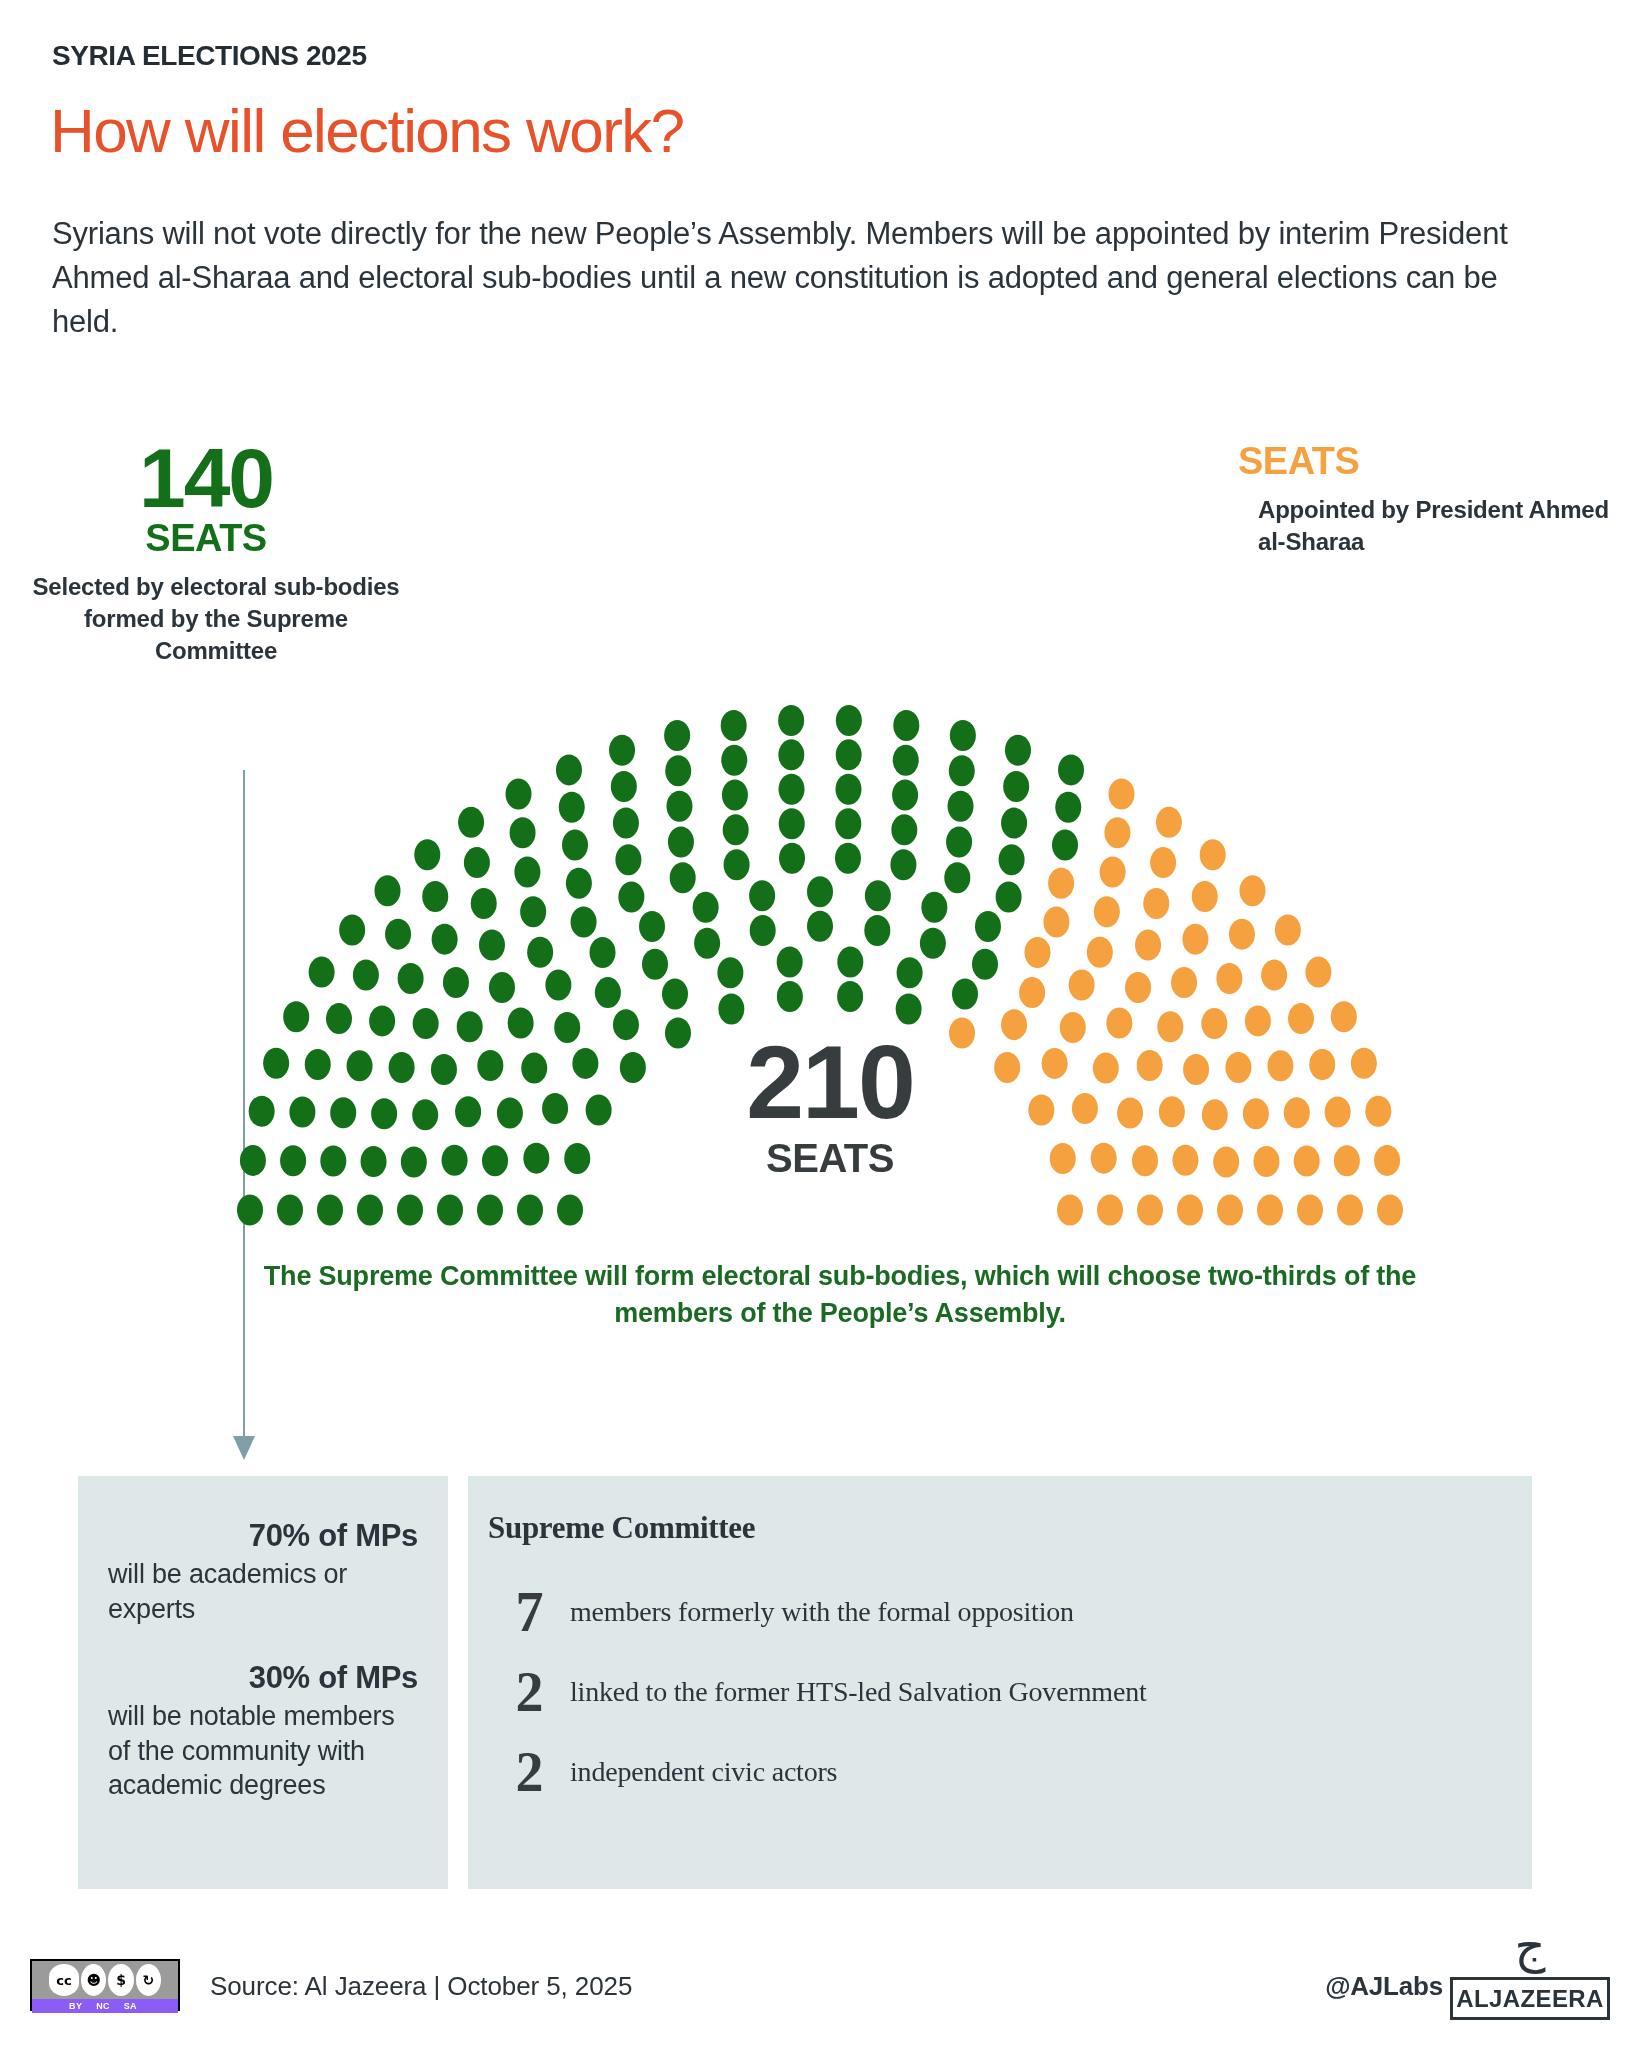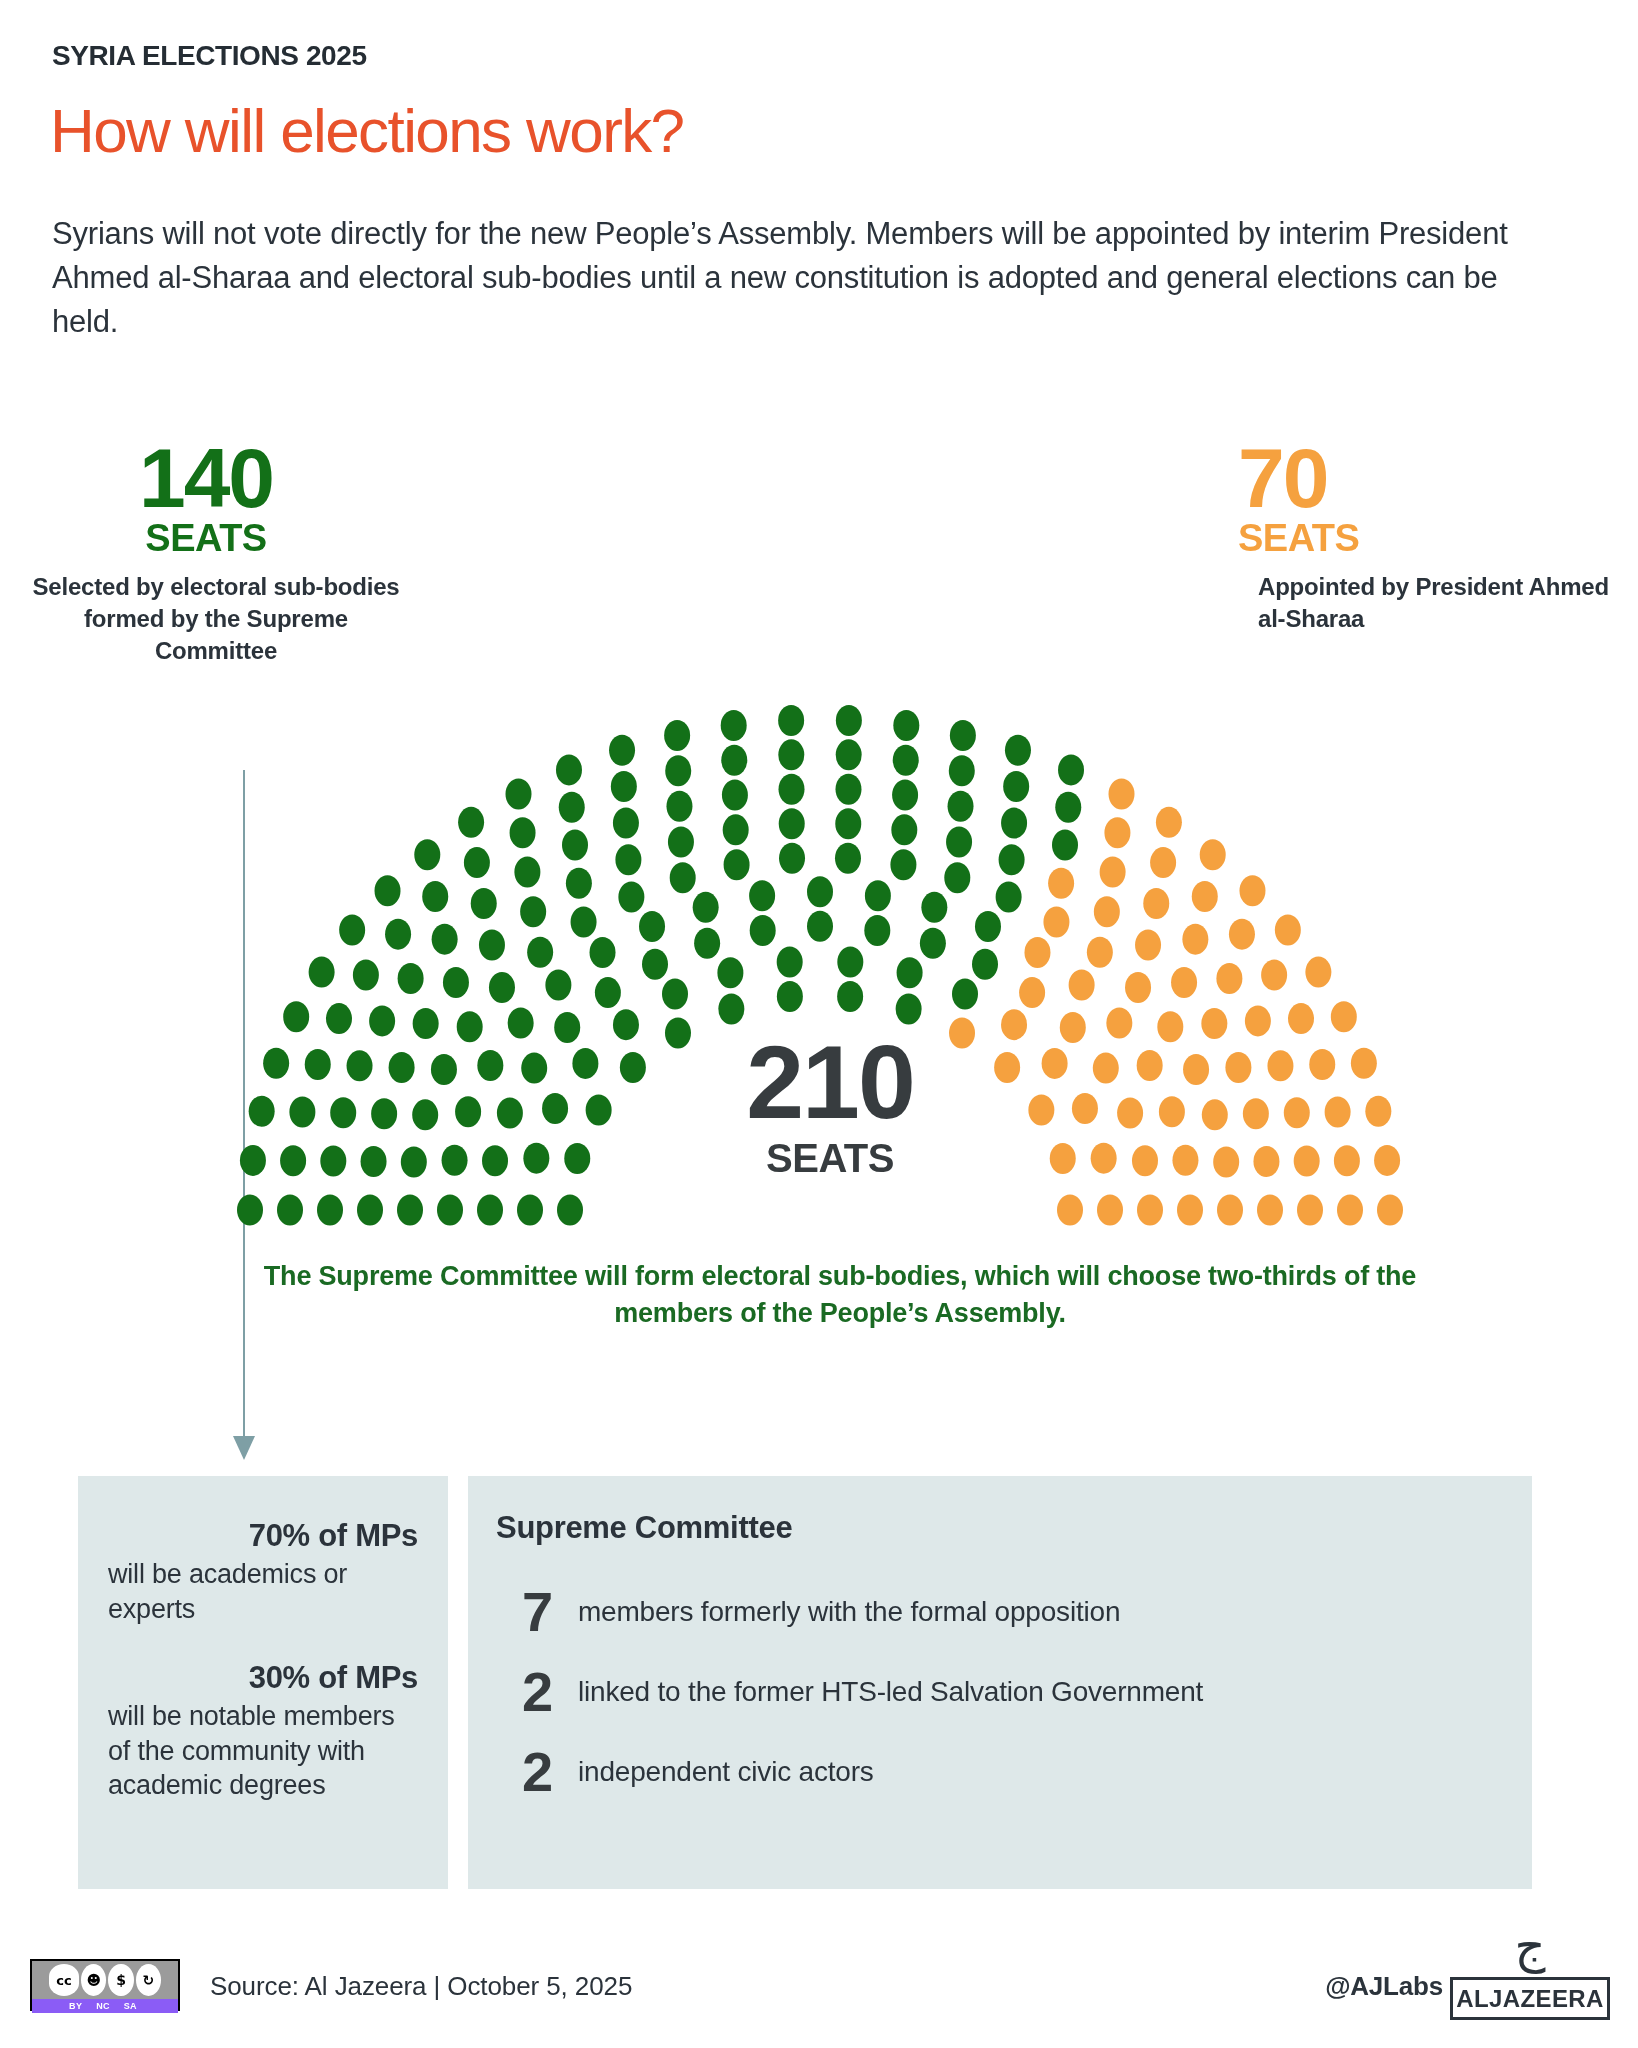--- a/index.html
+++ b/index.html
@@ -179,21 +179,22 @@
     color: #2B333B;
     letter-spacing: -0.2px;
     margin-top: 3px;
   }
 
   #panel-committee {
     left: 468px;
     top: 1476px;
     width: 1064px;
     height: 413px;
-    padding: 34px 0 0 28px;
+    padding: 34px 0 0 20px;
+    font-family: Liberation Serif, serif;
   }
   .committee-title {
     font-size: 31px;
     font-weight: bold;
     color: #2B333B;
     letter-spacing: -0.3px;
     margin-bottom: 26px;
   }
   .committee-row {
     display: flex;
@@ -310,21 +311,20 @@
   <div class="headline">How will elections work?</div>
   <div class="standfirst">Syrians will not vote directly for the new People’s Assembly. Members will be appointed by interim President Ahmed al-Sharaa and electoral sub-bodies until a new constitution is adopted and general elections can be held.</div>
 
   <div class="callout" id="callout-left">
     <div class="big">140</div>
     <div class="seats">SEATS</div>
     <div class="desc">Selected by electoral sub-bodies formed by the Supreme Committee</div>
   </div>
 
   <div class="callout" id="callout-right">
-    <div class="big">70</div>
     <div class="seats">SEATS</div>
     <div class="desc">Appointed by President Ahmed al-Sharaa</div>
   </div>
 
   <div class="arrow-line"></div>
   <div class="arrow-head"></div>
 
   <div id="parliament">
       <svg width="1180" height="540" viewBox="0 0 1180 540">
         <ellipse cx="340.00" cy="520.00" rx="13" ry="15.5" fill="#137018"></ellipse>

